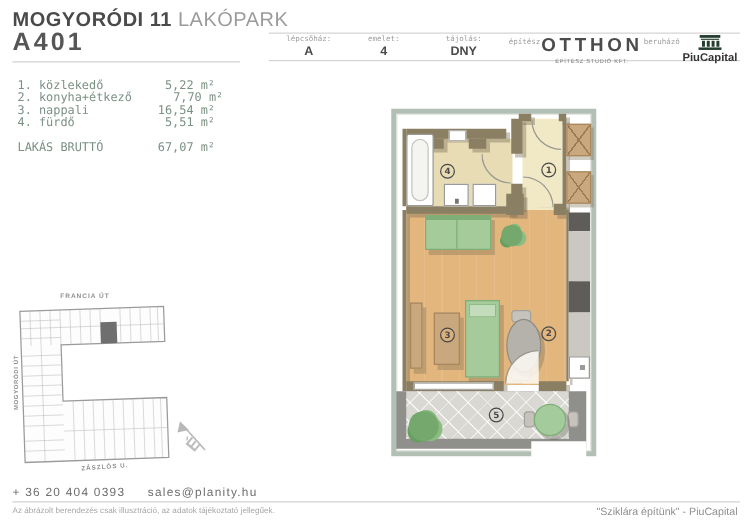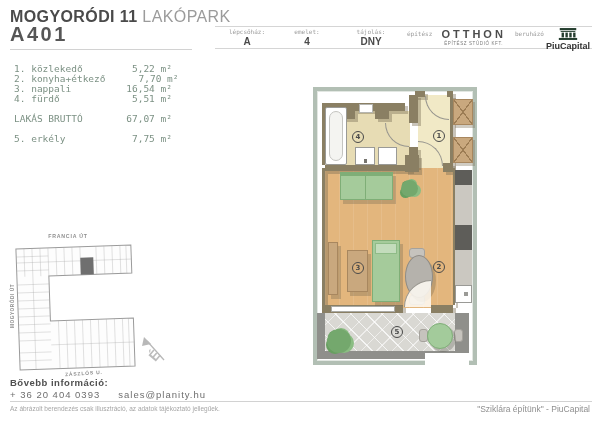--- a/index.html
+++ b/index.html
@@ -11,21 +11,21 @@
   .project-title{left:10px;top:8px;font-size:16px;color:#9b9b9b;letter-spacing:.4px;}
   .project-title b{color:#4a4a4a;}
   .unit-id{left:10px;top:23px;font-size:20px;font-weight:bold;letter-spacing:2.5px;color:#565656;}
   .rule{background:#d2d2d2;height:1px;}
   .header-table{left:215px;top:26px;width:377px;height:21px;
       border-top:1px solid #d5d5d5;border-bottom:1px solid #d5d5d5;display:flex;}
   .ht-cell{display:flex;flex-direction:column;align-items:center;padding-top:1px;}
   .ht-label{font:6px "DejaVu Sans Mono",monospace;color:#9c9c9c;white-space:nowrap;}
   .ht-value{font-size:10px;font-weight:bold;color:#4a4a4a;margin-top:1px;}
   .logo-cell{display:flex;flex-direction:row;align-items:flex-start;padding-top:1px;}
-  .otthon-name{font-size:11px;font-weight:bold;letter-spacing:3px;color:#4c4c4c;text-align:center;}
+  .otthon-name{font-size:15px;font-weight:bold;letter-spacing:3px;color:#4c4c4c;text-align:center;}
   .otthon-sub{font-size:4.5px;letter-spacing:.6px;color:#7a7a7a;text-align:center;margin-top:1px;}
   .piu-text{font-size:9px;font-weight:bold;color:#333;margin-top:1px;}
 
   
   .room-list{left:14px;top:64px;width:158px;font:9.5px "DejaVu Sans Mono",monospace;color:#7c9184;}
   .room-row{display:flex;justify-content:space-between;height:10px;line-height:10px;white-space:nowrap;gap:33px;}
   .gap10{margin-top:10px;}
 
   
   .siteplan{left:6px;top:228px;}
@@ -137,24 +137,20 @@
       <span>3. nappali</span>
       <span>16,54 m²</span>
     </div>
     <div class="room-row">
       <span>4. fürdő</span>
       <span>5,51 m²</span>
     </div>
     <div class="room-row gap10">
       <span>LAKÁS BRUTTÓ</span>
       <span>67,07 m²</span>
-    </div>
-    <div class="room-row gap10">
-      <span>5. erkély</span>
-      <span>7,75 m²</span>
     </div>
   </div>
 
   <svg class="abs siteplan" width="196" height="152" viewBox="0 0 196 152">
     <text x="62" y="10" font-size="5.2" letter-spacing="0.8" fill="#8f8f8f" font-weight="bold" text-anchor="middle">FRANCIA ÚT</text>
     <text x="8" y="78" font-size="4.8" letter-spacing="0.5" fill="#8f8f8f" font-weight="bold" text-anchor="middle" transform="rotate(-90 8 78)">MOGYORÓDI ÚT</text>
     <text x="78" y="147" font-size="5" letter-spacing="0.8" fill="#8f8f8f" font-weight="bold" text-anchor="middle" transform="rotate(-4 78 147)">ZÁSZLÓS U.</text>
 
     <g transform="rotate(-2 70 80)">
       <path d="M12,19 H127 V47 H44 V92 H127 V140 H12 Z" fill="#fdfdfd" stroke="#9a9a9a" stroke-width="1"></path>
@@ -277,21 +273,20 @@
     <div style="position:absolute;left:110px;top:232px;width:26px;height:26px;background:#a3cb9b;border:1px solid #7fae77;border-radius:50%;box-sizing:border-box;box-shadow:3px 3px 0 rgba(90,90,80,.3);"></div>
     <div style="position:absolute;left:108px;top:262px;width:44px;height:13px;background:#fff;z-index:6;"></div>
 
     <div class="clabel" style="left:116px;top:39px;background:rgba(241,233,198,.6);">1</div>
     <div class="clabel" style="left:116px;top:170px;background:rgba(227,182,125,.6);">2</div>
     <div class="clabel" style="left:35px;top:171px;background:rgba(227,182,125,.6);">3</div>
     <div class="clabel" style="left:35px;top:40px;background:rgba(231,220,180,.6);">4</div>
     <div class="clabel" style="left:74px;top:235px;background:rgba(217,216,211,.6);">5</div>
   </div>
 
-  <div class="abs foot-label">Bővebb információ:</div>
   <div class="abs foot-contact">
     <span>+ 36 20 404 0393</span>
     <span style="cursor:pointer;">sales@planity.hu</span>
   </div>
   <div class="abs rule" style="left:10px;top:401px;width:582px;"></div>
   <div class="abs disclaimer">Az ábrázolt berendezés csak illusztráció, az adatok tájékoztató jellegűek.</div>
   <div class="abs slogan">"Sziklára építünk" - PiuCapital</div>
 
 </div>
 

